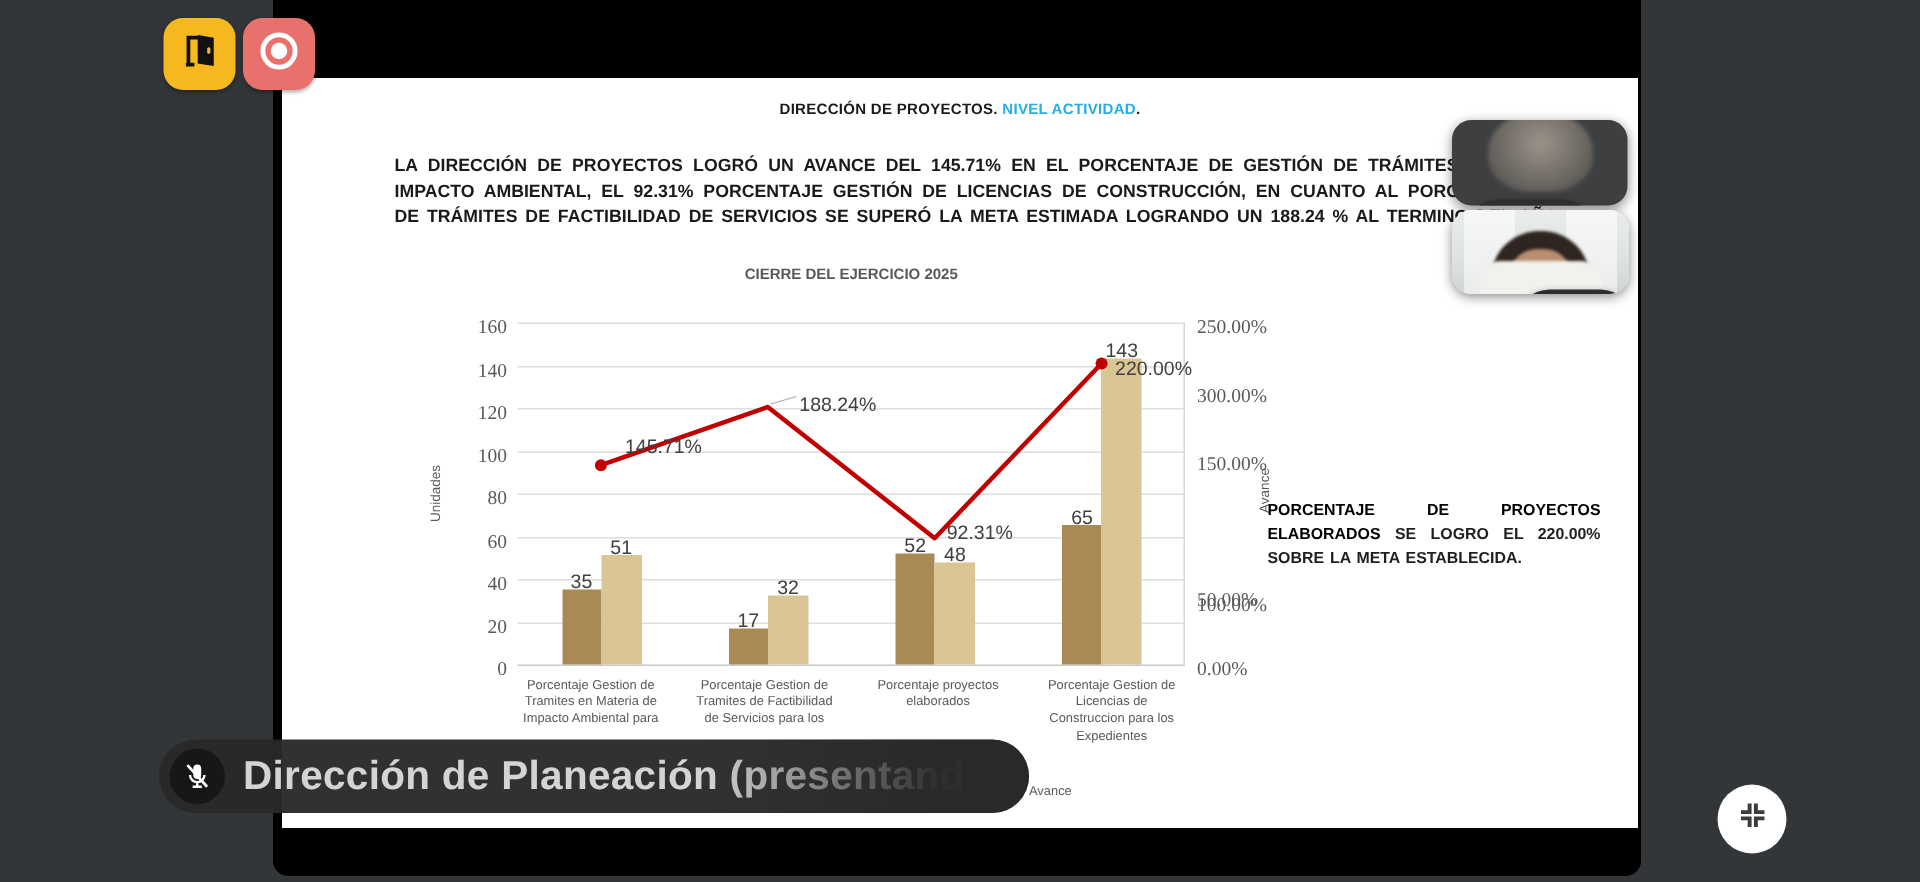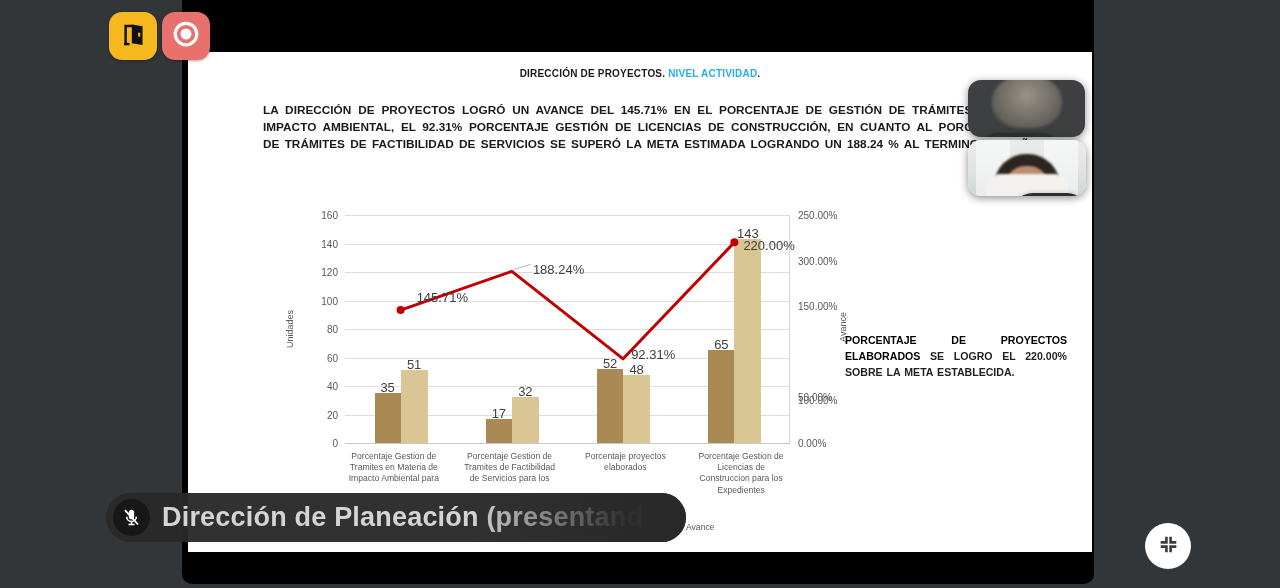--- a/index.html
+++ b/index.html
@@ -19,21 +19,21 @@
   .chart-title{position:absolute;left:157px;top:125px;width:445px;text-align:center;font-size:10px;font-weight:bold;color:#595959;line-height:1.45;}
   .accent{color:#25aee4;}
   #plot{position:absolute;left:157px;top:163px;width:445px;height:228px;}
   .gridline{position:absolute;left:0;width:100%;height:1px;background:#dedede;}
   .gridline.base{background:#c9c9c9;}
   .axis-line-right{position:absolute;right:0;top:0;width:1px;height:100%;background:#d5d5d5;}
   .bar{position:absolute;bottom:0;}
   .bar-label,.line-label{position:absolute;font-size:13px;color:#404040;white-space:nowrap;}
   .bar-label{text-align:center;}
   #line-svg{position:absolute;left:0;top:0;overflow:visible;}
-  .tick{position:absolute;font-size:10px;color:#595959;white-space:nowrap;}
+  .tick{position:absolute;font-size:13px;color:#595959;white-space:nowrap;font-family:Liberation Serif, serif;}
   #left-ticks{position:absolute;left:108px;top:163px;width:42px;height:228px;}
   #left-ticks .tick{right:0;text-align:right;width:42px;}
   #right-ticks{position:absolute;left:610px;top:163px;width:46px;height:228px;}
   .axis-title{position:absolute;font-size:9px;color:#595959;white-space:nowrap;}
   #cats{position:absolute;left:157px;top:399px;width:445px;display:flex;gap:18px;}
   .cat{width:111.25px;text-align:center;font-size:8.6px;color:#595959;line-height:1.3;padding:0 3px;box-sizing:border-box;}
   .legend{position:absolute;left:498px;top:470px;font-size:8.6px;color:#595959;}
   
   .sq-btn{position:absolute;width:48px;height:48px;border-radius:13px;display:flex;align-items:center;justify-content:center;z-index:50;box-shadow:0 1px 3px rgba(0,0,0,.35);}
   #exit-btn{left:109px;top:12px;background:#f5b91f;}
@@ -66,20 +66,21 @@
 
 <div class="screen-share"></div>
 
 <div class="slide">
   <div class="slide-title"><span>DIRECCIÓN DE PROYECTOS. </span><span class="accent">NIVEL ACTIVIDAD</span><span>.</span>
   </div>
 
   <div class="intro">LA DIRECCIÓN DE PROYECTOS LOGRÓ UN AVANCE DEL 145.71% EN EL PORCENTAJE DE GESTIÓN DE TRÁMITES EN MATERIA DE IMPACTO AMBIENTAL, EL 92.31% PORCENTAJE GESTIÓN DE LICENCIAS DE CONSTRUCCIÓN, EN CUANTO AL PORCENTAJE GESTIÓN DE TRÁMITES DE FACTIBILIDAD DE SERVICIOS SE SUPERÓ LA META ESTIMADA LOGRANDO UN 188.24 % AL TERMINO DEL AÑO.</div>
 
   <div class="chart-title">
+    <div>CIERRE DEL EJERCICIO 2025</div>
   </div>
 
   <div class="axis-title" style="left:102px;top:277px;transform:translate(-50%,-50%) rotate(-90deg);">Unidades</div>
   <div class="axis-title" style="left:655px;top:275px;transform:translate(-50%,-50%) rotate(-90deg);">Avance</div>
 
   <div id="left-ticks">
       <div class="tick" style="top: 223px;">0</div>
       <div class="tick" style="top: 194.5px;">20</div>
       <div class="tick" style="top: 166px;">40</div>
       <div class="tick" style="top: 137.5px;">60</div>

